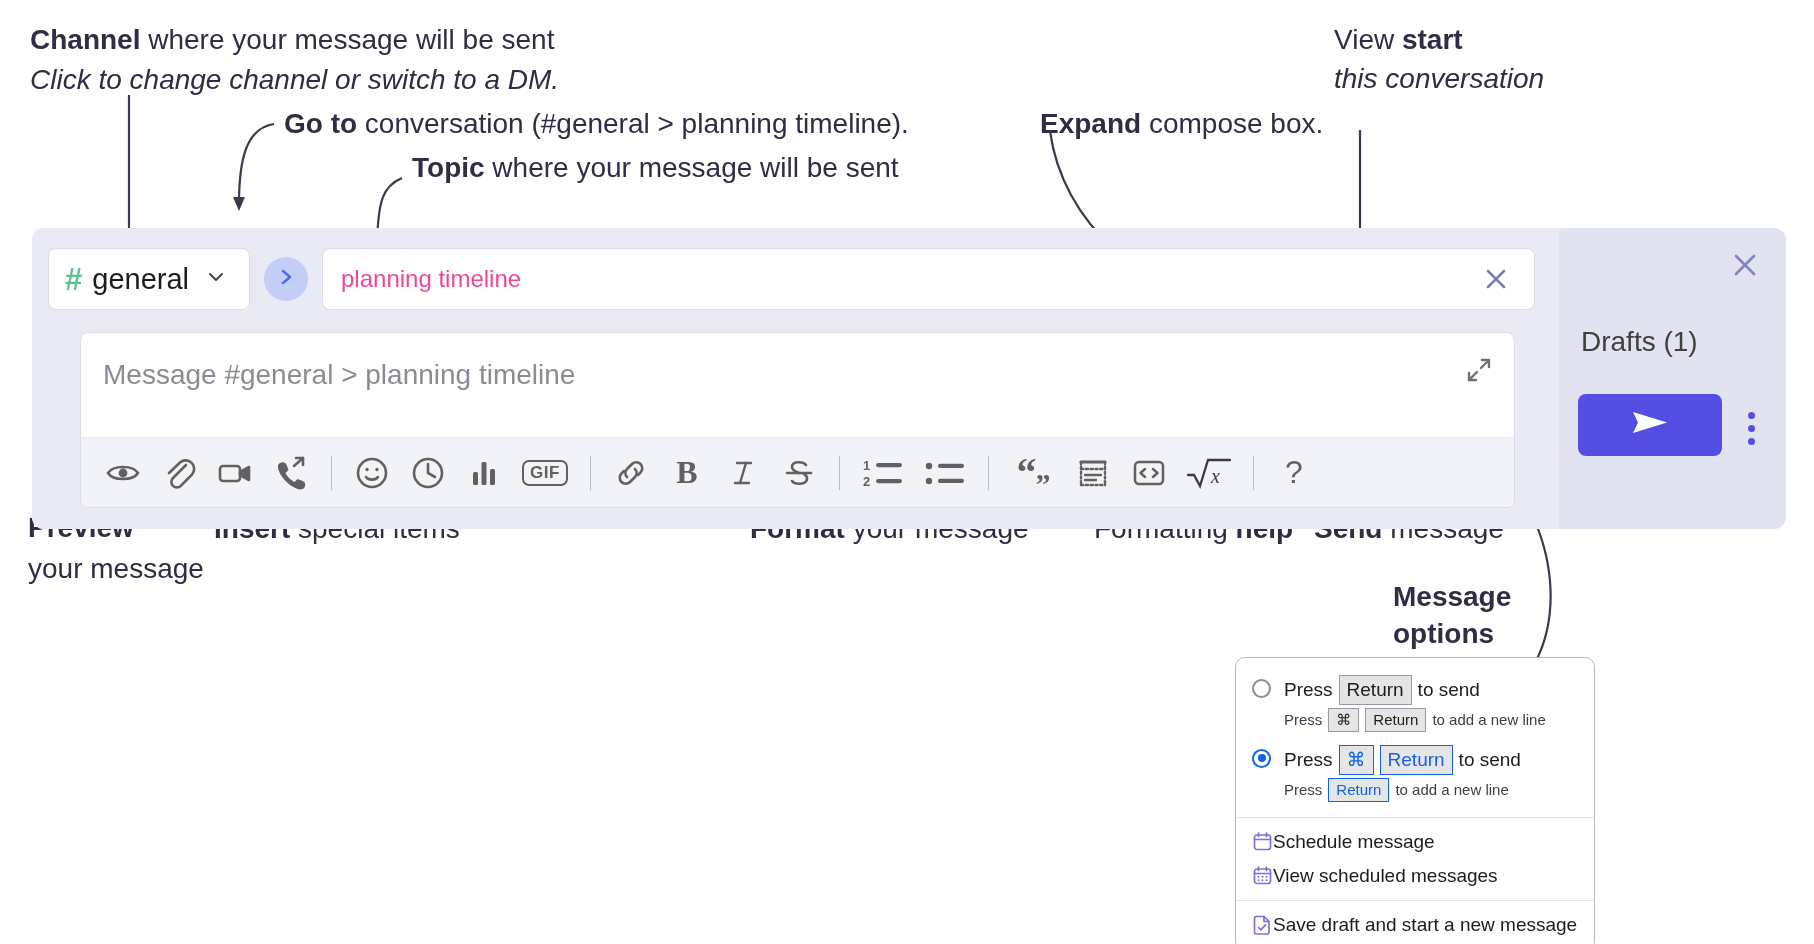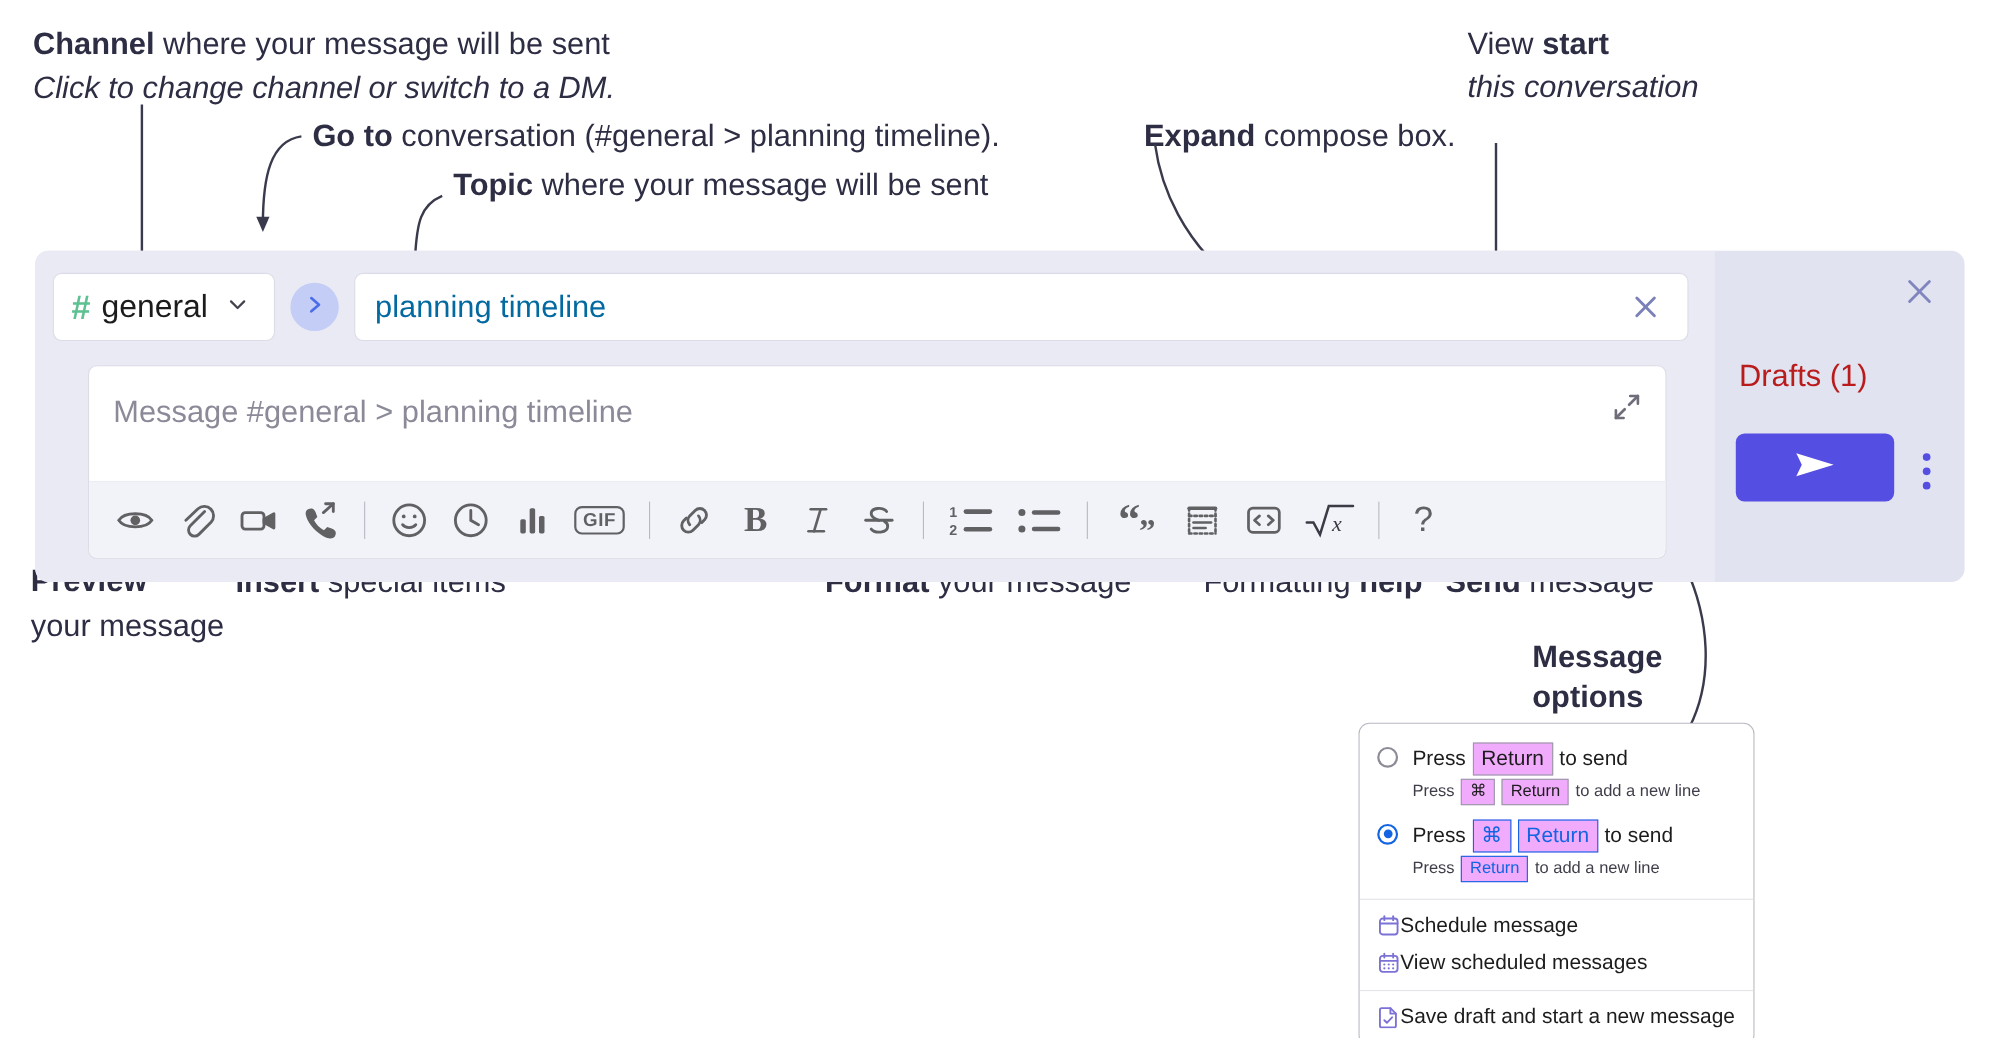--- a/index.html
+++ b/index.html
@@ -36,21 +36,21 @@
   #channelName { font-size:29px; color:#1d1c1d; }
   .chev { margin-left:6px; }
   #goBtn {
     width:44px; height:44px; border-radius:50%; background:#c3cdf5;
     display:flex; align-items:center; justify-content:center; margin:0 14px;
   }
   #topicField {
     height:62px; width:1213px; background:#fff; border:1px solid #dcdce6; border-radius:8px;
     display:flex; align-items:center; padding:0 18px; position:relative;
   }
-  #topicValue { font-size:28px; color:#0369a1; flex:1; }
+  #topicValue { font-size:24px; color:#ec4899; flex:1; }
   #clearTopic { width:40px; height:40px; display:flex; align-items:center; justify-content:center; }
 
   #msgBox {
     position:absolute; left:48px; top:104px; width:1435px; height:176px;
     background:#ffffff; border:1px solid #dcdce6; border-radius:8px;text-align:center;
   }
   #msgPlaceholder { position:absolute; left:22px; top:26px; font-size:28px; color:#8a8a98; }
   #expandBtn { position:absolute; right:16px; top:18px; width:38px; height:38px;
     display:flex; align-items:center; justify-content:center; }
   #toolbar {
@@ -59,21 +59,21 @@
     display:flex; align-items:center; padding-left:14px; gap:0;
   }
   .tb { width:56px; height:56px; display:flex; align-items:center; justify-content:center; color:#616164; }
   .tbsep { width:1px; height:34px; background:#b9b9c4; margin:0 12px; }
   .gifbox { border:2.5px solid #616164; border-radius:7px; padding:1px 6px; font-size:17px; font-weight:bold; letter-spacing:0.5px; }
 
   
   #draftsPanel { position:absolute; left:1527px; top:0; width:227px; height:301px; }
   #closeCompose { position:absolute; right:22px; top:18px; width:38px; height:38px;
     display:flex; align-items:center; justify-content:center; }
-  #draftsLink { position:absolute; left:22px; top:98px; font-size:28px; color:#b91c1c; }
+  #draftsLink { position:absolute; left:22px; top:98px; font-size:28px; color:#404040; }
   #sendBtn {
     position:absolute; left:19px; top:166px; width:144px; height:62px; border-radius:8px;
     background:#554ee2; display:flex; align-items:center; justify-content:center;
   }
   #kebab { position:absolute; left:180px; top:180px; width:24px; height:40px;
     display:flex; flex-direction:column; align-items:center; justify-content:center; gap:6px; }
   .kdot { width:7px; height:7px; border-radius:50%; background:#554ee2; }
 
   
   #optionsMenu {
@@ -87,21 +87,21 @@
     margin-top:4px; margin-right:13px; flex:none; position:relative; background:#fff;
   }
   .radio.on { border-color:#1264e3; }
   .radio.on::after { content:""; position:absolute; left:3.5px; top:3.5px; width:8px; height:8px;
     border-radius:50%; background:#1264e3; }
   .radio-main { font-size:19px; color:#1d1c1d; display:flex; align-items:center; gap:6px; white-space:nowrap; }
   .sub-row { display:flex; align-items:center; gap:6px; font-size:15px; color:#3e3e4a;
     padding:3px 16px 8px 48px; white-space:nowrap; }
   .key {
     display:inline-flex; align-items:center; justify-content:center;
-    border:1.3px solid #9a9aa6; border-radius:0; padding:1px 7px; background:#f0abfc;
+    border:1.3px solid #9a9aa6; border-radius:0; padding:1px 7px; background:#e5e5e5;
     font-size:inherit; color:#1d1c1d; line-height:1.35;
   }
   .key.blue { border-color:#1264e3; color:#1264e3; }
   .menu-div { height:1px; background:#e3e3e8; margin:7px 0; }
   .menu-item { display:flex; align-items:center; padding:6px 16px; font-size:19px; color:#1d1c1d; white-space:nowrap; }
   .mi-icon { width:21px; height:21px; flex:none; color:#7c72d6; }
 </style>
 </head>
 <body>
 

